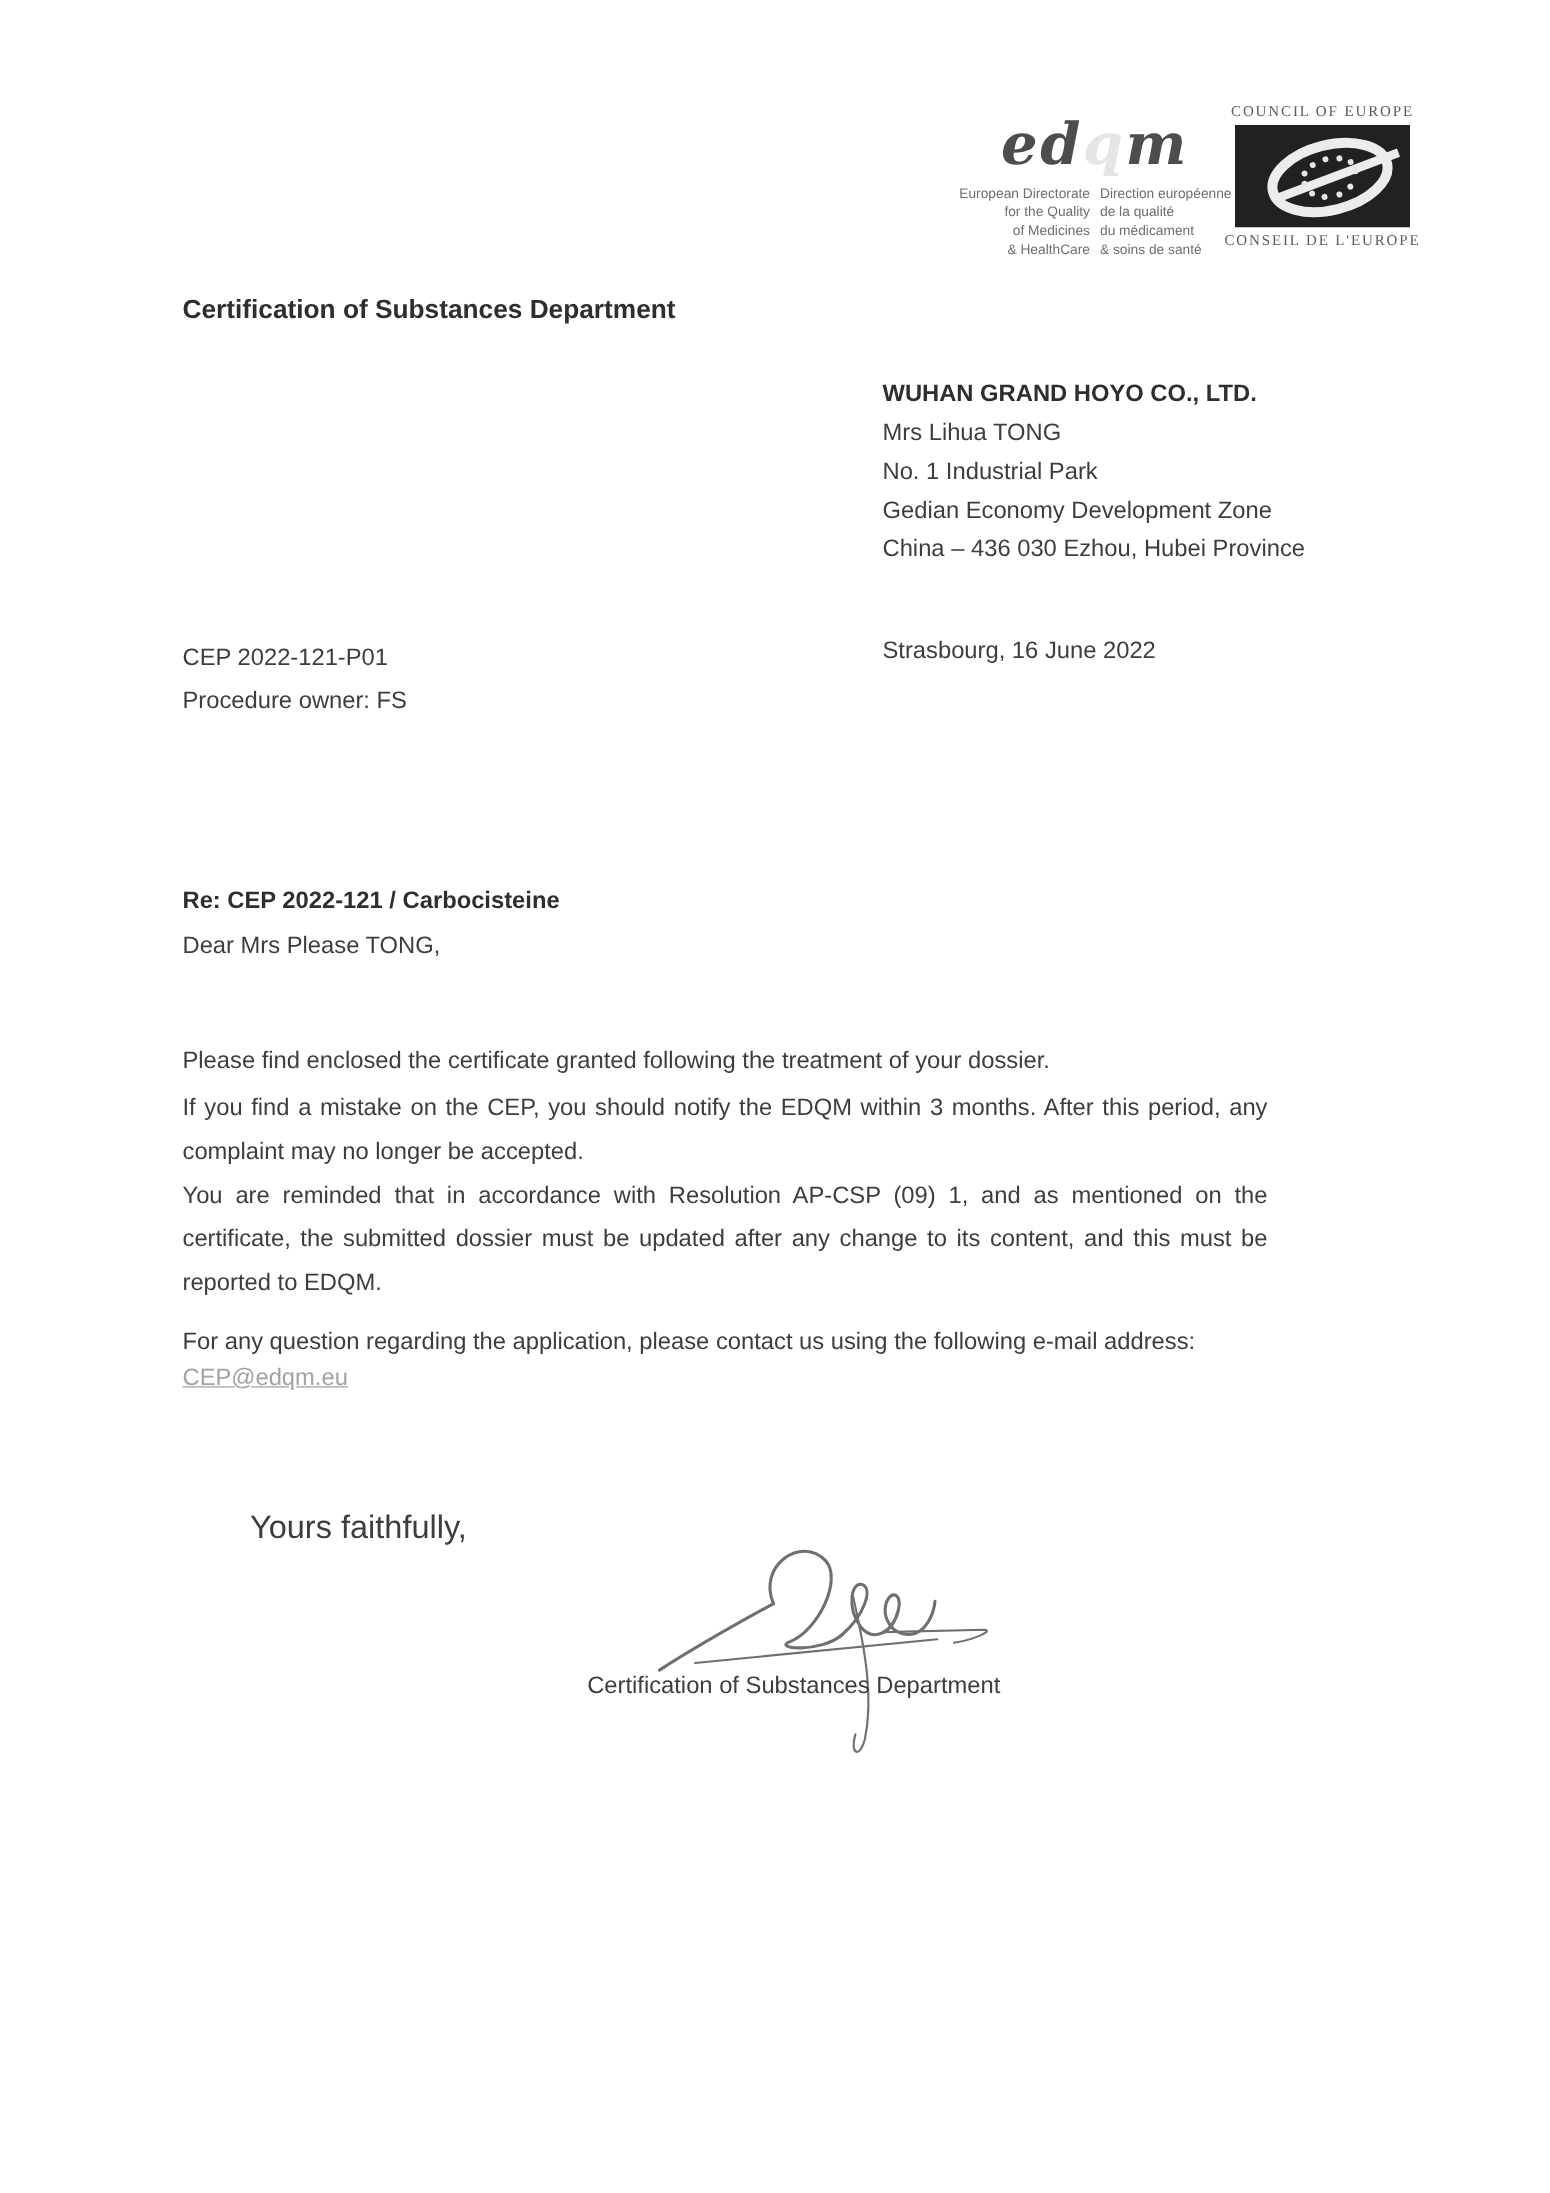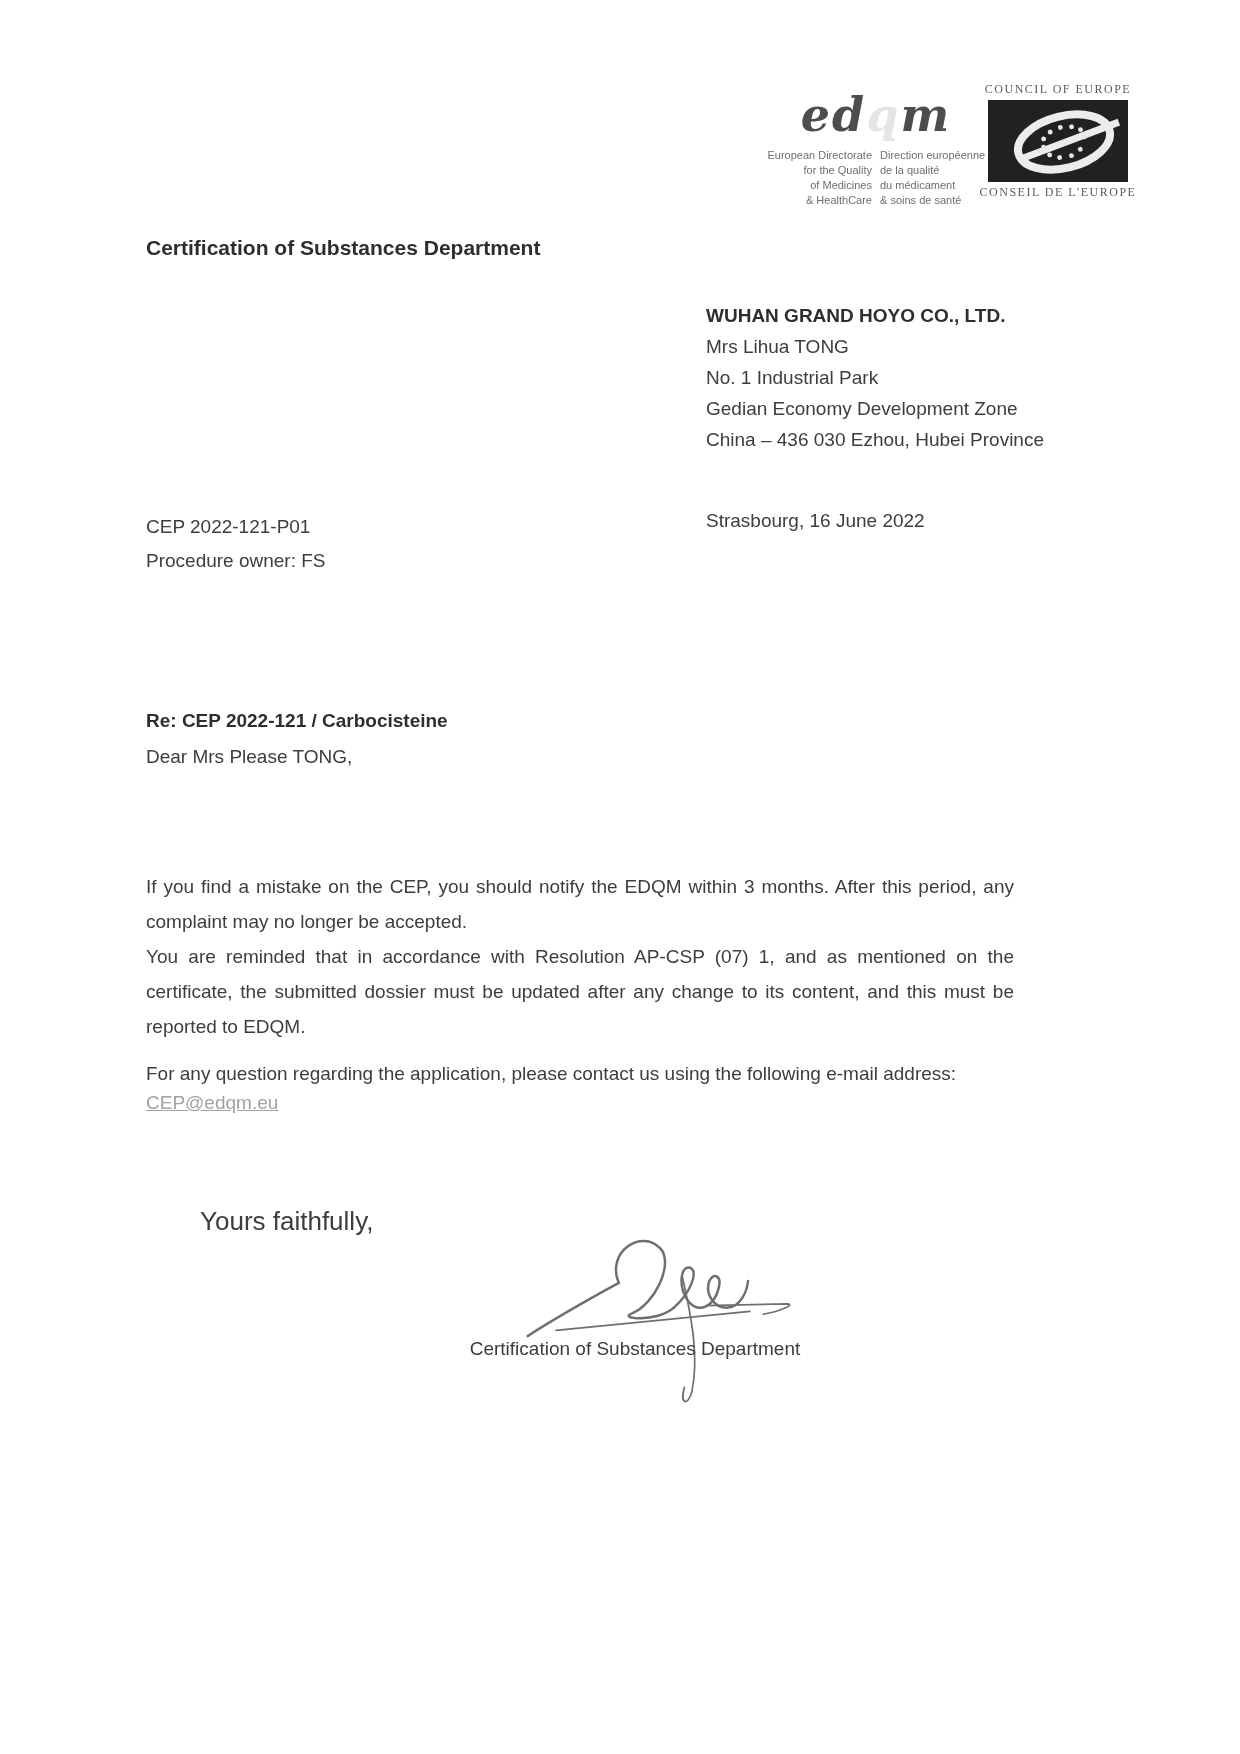--- a/index.html
+++ b/index.html
@@ -155,22 +155,23 @@
   <div class="ref-block">
     <div>CEP 2022-121-P01</div>
     <div>Procedure owner: FS</div>
   </div>
   <div class="place-date">Strasbourg, 16 June 2022</div>
 
   <div class="subject">Re: CEP 2022-121 / Carbocisteine</div>
 
   <div class="salutation">Dear Mrs Please TONG,</div>
 
+  <div class="para p1">Please find enclosed the certificate granted following the treatment of your dossier.</div>
   <div class="para p2">If you find a mistake on the CEP, you should notify the EDQM within 3 months. After this period, any complaint may no longer be accepted.</div>
-  <div class="para p3">You are reminded that in accordance with Resolution AP-CSP (07) 1, and as mentioned on the certificate, the submitted dossier must be updated after any change to its content, and this must be reported to EDQM.</div>
+  <div class="para p3">You are reminded that in accordance with Resolution AP-CSP (09) 1, and as mentioned on the certificate, the submitted dossier must be updated after any change to its content, and this must be reported to EDQM.</div>
   <div class="para p4">For any question regarding the application, please contact us using the following e-mail address:</div>
   <a class="email-link">CEP@edqm.eu</a>
 
   <div class="closing">Yours faithfully,</div>
 
   <svg class="signature" viewBox="0 0 300 200">
     <g fill="none" stroke="#6f6f6f" stroke-width="2.6" stroke-linecap="round">
       <path d="M18,118 C52,96 92,74 114,62"></path>
       <path d="M114,62 C100,30 138,4 158,26 C172,42 152,84 128,94 C112,100 154,104 172,88"></path>
       <path d="M172,88 C190,72 198,50 189,46 C179,43 176,66 187,81 C198,95 214,87 219,68 C223,54 213,50 209,61 C205,74 214,89 229,88 C242,87 249,71 250,60"></path>

